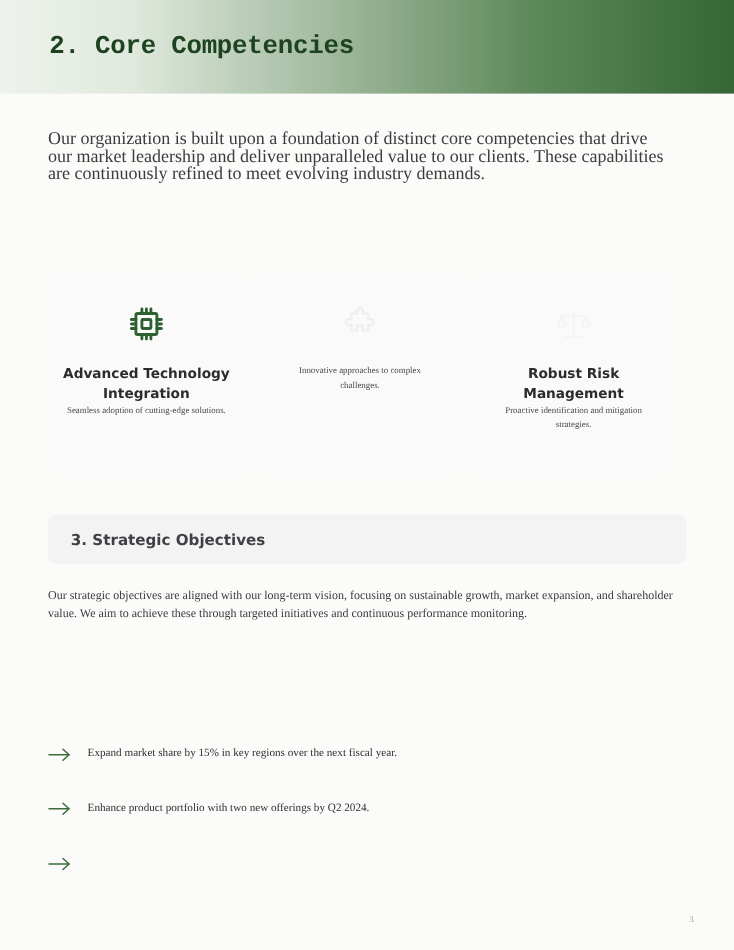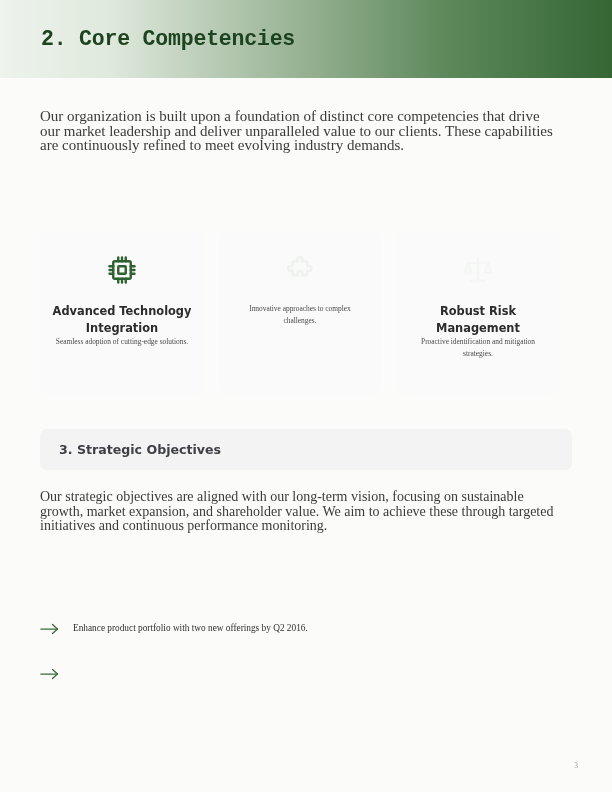--- a/index.html
+++ b/index.html
@@ -112,21 +112,21 @@
     font-weight: 700;
     color: #3f3f46;
   }
 
   
   .section-para {
     position: absolute;
     left: 40px;
     top: 490px;
     width: 521px;
-    font-size: 14px;
+    font-size: 10px;
     line-height: 14.6px;
     color: #3b3b3b;
   }
 
   
   .objectives-list {
     position: absolute;
     left: 40px;
     top: 606px;
     width: 520px;
@@ -219,36 +219,45 @@
 </div>
 
 <div class="section-heading">
   <div class="section-heading-text">3. Strategic Objectives</div>
 </div>
 
 <div class="section-para">Our strategic objectives are aligned with our long-term vision, focusing on sustainable growth, market expansion, and shareholder value. We aim to achieve these through targeted initiatives and continuous performance monitoring.</div>
 
 <div class="objectives-list">
 
-
   <div class="objective-item">
     <span class="objective-arrow">
       <svg width="20" height="14" viewBox="0 0 24 16" fill="none" stroke="#3a6b38" stroke-width="1.5" stroke-linecap="round" stroke-linejoin="round">
         <line x1="1" y1="8" x2="21" y2="8"></line>
         <polyline points="15,2.5 21,8 15,13.5"></polyline>
       </svg>
     </span>
-    <span class="objective-text">Enhance product portfolio with two new offerings by Q2 2016.</span>
-  </div>
-
+    <span class="objective-text">Expand market share by 15% in key regions over the next fiscal year.</span>
+  </div>
 
   <div class="objective-item">
     <span class="objective-arrow">
       <svg width="20" height="14" viewBox="0 0 24 16" fill="none" stroke="#3a6b38" stroke-width="1.5" stroke-linecap="round" stroke-linejoin="round">
         <line x1="1" y1="8" x2="21" y2="8"></line>
         <polyline points="15,2.5 21,8 15,13.5"></polyline>
       </svg>
     </span>
+    <span class="objective-text">Enhance product portfolio with two new offerings by Q2 2024.</span>
+  </div>
+
+
+  <div class="objective-item">
+    <span class="objective-arrow">
+      <svg width="20" height="14" viewBox="0 0 24 16" fill="none" stroke="#3a6b38" stroke-width="1.5" stroke-linecap="round" stroke-linejoin="round">
+        <line x1="1" y1="8" x2="21" y2="8"></line>
+        <polyline points="15,2.5 21,8 15,13.5"></polyline>
+      </svg>
+    </span>
   </div>
 
 </div>
 
 <div class="page-number">3</div>
 
 </body></html>

